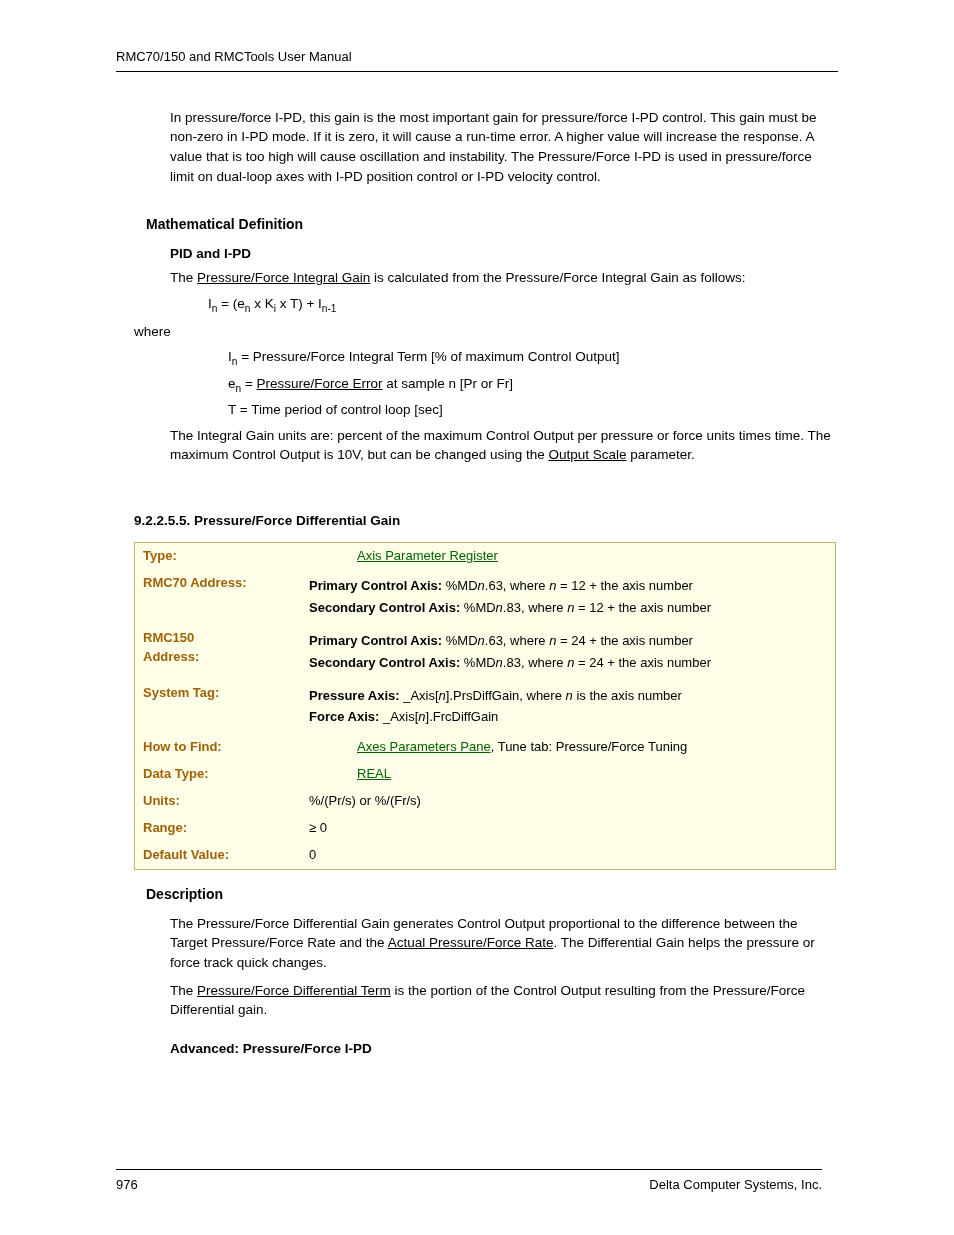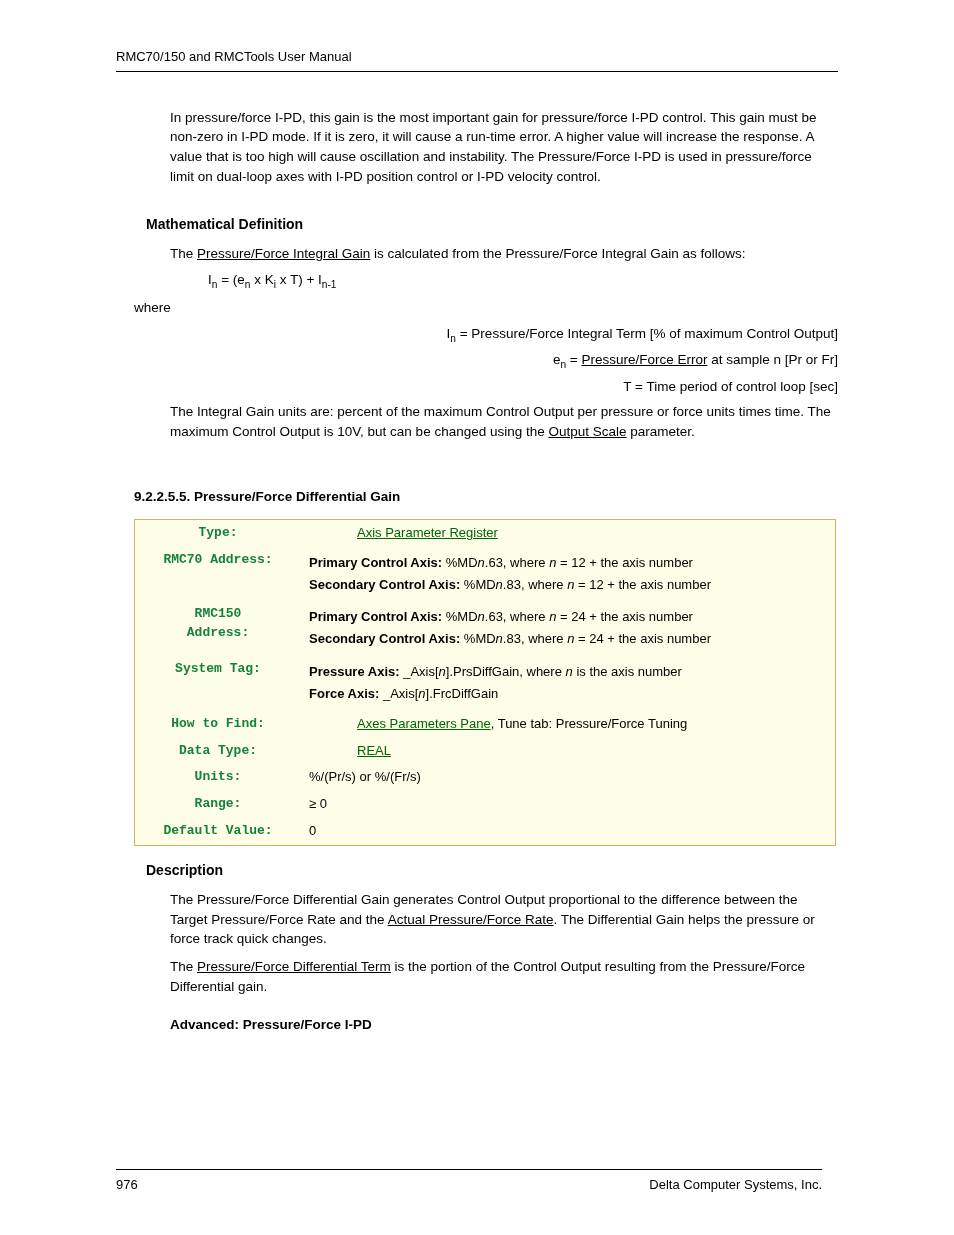--- a/index.html
+++ b/index.html
@@ -51,44 +51,42 @@
   }
   .formula {
     margin: 6px 0 6px 92px;
     font-family: Verdana, sans-serif;
   }
   .where {
     margin: 2px 0 6px 18px;
   }
   .deflist {
     margin: 0 0 6px 112px;
-    text-align: right;
   }
   .deflist div { margin: 4px 0; }
   .underlined { text-decoration: underline; }
   sub { font-size: 0.75em; vertical-align: sub; }
   .info-table {
     margin: 10px 0 14px 18px;
     width: 702px;
     border: 1px solid #c8b860;
     background: #fdfde8;
     border-collapse: collapse;
     font-size: 13px;
   }
   .info-table td {
     padding: 4px 8px;
     vertical-align: top;
   }
   .info-table td.label {
     width: 150px;
-    text-align: center;
-    font-weight: bold;
-    color: #15803d;
+    text-align: left;
+    font-weight: bold;
+    color: #a16207;
     white-space: nowrap;
-    font-family: Liberation Mono, monospace;
   }
   .info-table td.value {
     color: #000;
   }
   .link { color: #006400; text-decoration: underline; margin-left: 48px; }
   .italic { font-style: italic; }
   .footer {
     position: absolute;
     bottom: 40px;
     left: 116px;
@@ -104,20 +102,21 @@
 
 <div class="page">
 
   <div class="header">RMC70/150 and RMCTools User Manual</div>
   <hr class="hr">
 
   <p class="para">In pressure/force I-PD, this gain is the most important gain for pressure/force I-PD control. This gain must be non-zero in I-PD mode. If it is zero, it will cause a run-time error. A higher value will increase the response. A value that is too high will cause oscillation and instability. The Pressure/Force I-PD is used in pressure/force limit on dual-loop axes with I-PD position control or I-PD velocity control.</p>
 
   <div class="section-head">Mathematical Definition</div>
 
+  <div class="sub-head">PID and I-PD</div>
   <p class="para" style="margin-bottom:4px">
     <span>The </span><span class="underlined">Pressure/Force Integral Gain</span><span> is calculated from the Pressure/Force Integral Gain as follows:</span>
   </p>
 
   <div class="formula">
     <span>I</span><sub>n</sub><span> = (e</span><sub>n</sub><span> x K</span><sub>i</sub><span> x T) + I</span><sub>n-1</sub>
   </div>
 
   <div class="where">where</div>
 

